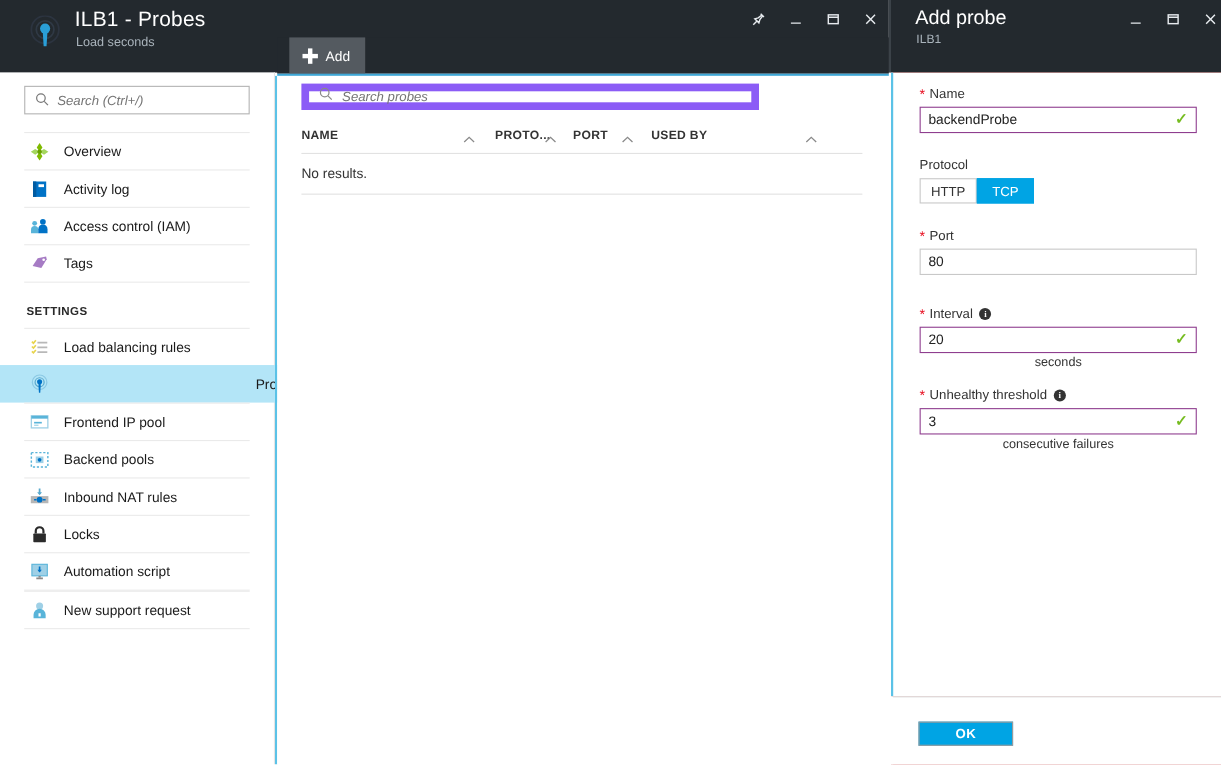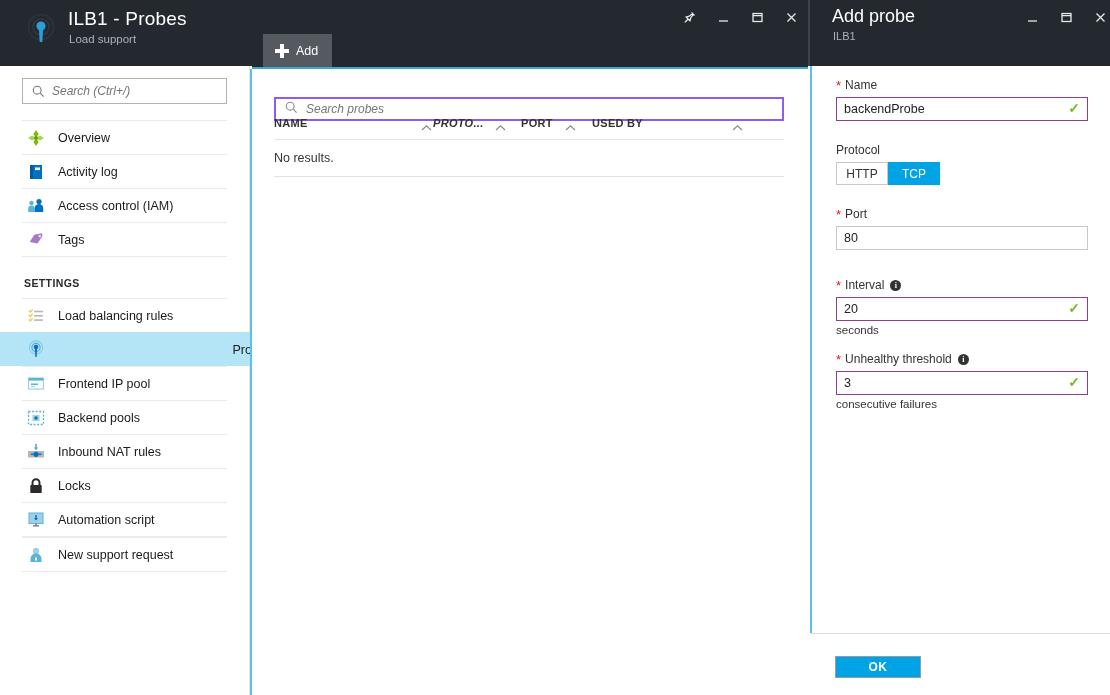--- a/index.html
+++ b/index.html
@@ -102,22 +102,22 @@
   
   .content {
     position: absolute; left: 252px; top: 69px; width: 556px; height: 626px;
     background: #ffffff;
   }
   .content-accent {
     position: absolute; left: 250px; top: 69px; width: 2px; height: 626px;
     background: #5bc2e7;
   }
   .probe-search {
-    position: absolute; left: 22px; top: 7px; width: 510px; height: 24px;
-    border: 2px solid #8b5cf6; display: flex; align-items: center; margin-top: 21px;
+    position: absolute; left: 22px; top: 7px; width: 416px; height: 24px;
+    border: 7px solid #8b5cf6; display: flex; align-items: center;
   }
   .probe-search .mag { margin-left: 9px; }
   .probe-search input {
     border: 0; outline: 0; width: 100%; padding-left: 8px;
     font-family: "Liberation Sans", sans-serif; font-size: 12px;
     font-style: italic; color: #7a7a7a; background: transparent;
   }
   .table { position: absolute; left: 22px; top: 41px; width: 510px; }
   .th-row {
     position: relative; height: 30px; border-bottom: 1px solid #e2e2e2;
@@ -167,21 +167,21 @@
   .field {
     width: 252px; height: 24px; border: 1px solid #c8c8c8; background: #fff;
     font-family: "Liberation Sans", sans-serif; font-size: 12.5px; color: #222;
     padding: 0 24px 0 7px; outline: none;
   }
   .field.valid { border-color: #8f3e8f; }
   .tick {
     position: absolute; right: 8px; top: 4px; color: #76bc21;
     font-size: 14px; line-height: 1; font-weight: bold;
   }
-  .unit { width: 252px; text-align: left; font-size: 11.5px; color: #333; margin-top: 3px; }
+  .unit { width: 252px; text-align: center; font-size: 11.5px; color: #333; margin-top: 3px; }
   .fspace { height: 22px; }
   .toggle { display: flex; width: 104px; height: 23px; }
   .toggle .opt {
     flex: 1; display: flex; align-items: center; justify-content: center;
     font-size: 12px; cursor: pointer;
   }
   .toggle .opt.off { background: #fff; color: #333; border: 1px solid #c8c8c8; }
   .toggle .opt.on { background: #00a4e4; color: #fff; border: 1px solid #00a4e4; }
 
   .rb-footer {
@@ -209,21 +209,21 @@
     <div class="lb-header">
       <span class="res-icon">
         <svg width="38" height="38" viewBox="0 0 38 38">
           <circle cx="19" cy="13" r="12.5" fill="none" stroke="#2c3440" stroke-width="1.6"></circle>
           <circle cx="19" cy="13" r="8" fill="none" stroke="#2f3945" stroke-width="1.6"></circle>
           <circle cx="19" cy="12" r="4.6" fill="#2a9fd8"></circle>
           <path d="M16.9 15.5 L21.1 15.5 L20.3 28 L17.7 28 Z" fill="#2a9fd8"></path>
         </svg>
       </span>
       <div class="lb-title">ILB1 - Probes</div>
-      <div class="lb-sub">Load support</div>
+      <div class="lb-sub">Load seconds</div>
 
       <div class="winbtns" style="left:672px;">
         <div class="winbtn">
           <svg width="13" height="13" viewBox="0 0 13 13">
               <g stroke="#e6eaee" stroke-width="1.3" fill="none">
             <path d="M8.5 1.5 L11.5 4.5 M9.6 2.6 L6.3 5.2 L3.2 6.1 L6.9 9.8 L7.8 6.7 L10.4 3.4"></path>
             <path d="M5.2 8 L1.8 11.4"></path>
               </g>
             </svg>
         </div>
@@ -435,21 +435,21 @@
       </div>
 
       <div class="table">
         <div class="th-row">
           <span class="th" style="left:0;">NAME</span>
           <span class="sortchev" style="left:147px;">
             <svg width="11" height="8" viewBox="0 0 11 8">
                 <path d="M1 6 L5.5 1.8 L10 6" fill="none" stroke="#8a8a8a" stroke-width="1.2"></path>
               </svg></span>
 
-          <span class="th" style="left:159px;font-style:italic;">PROTO...</span>
+          <span class="th" style="left:176px;">PROTO...</span>
           <span class="sortchev" style="left:221px;">
             <svg width="11" height="8" viewBox="0 0 11 8">
                 <path d="M1 6 L5.5 1.8 L10 6" fill="none" stroke="#8a8a8a" stroke-width="1.2"></path>
               </svg></span>
 
           <span class="th" style="left:247px;">PORT</span>
           <span class="sortchev" style="left:291px;">
             <svg width="11" height="8" viewBox="0 0 11 8">
                 <path d="M1 6 L5.5 1.8 L10 6" fill="none" stroke="#8a8a8a" stroke-width="1.2"></path>
               </svg></span>

